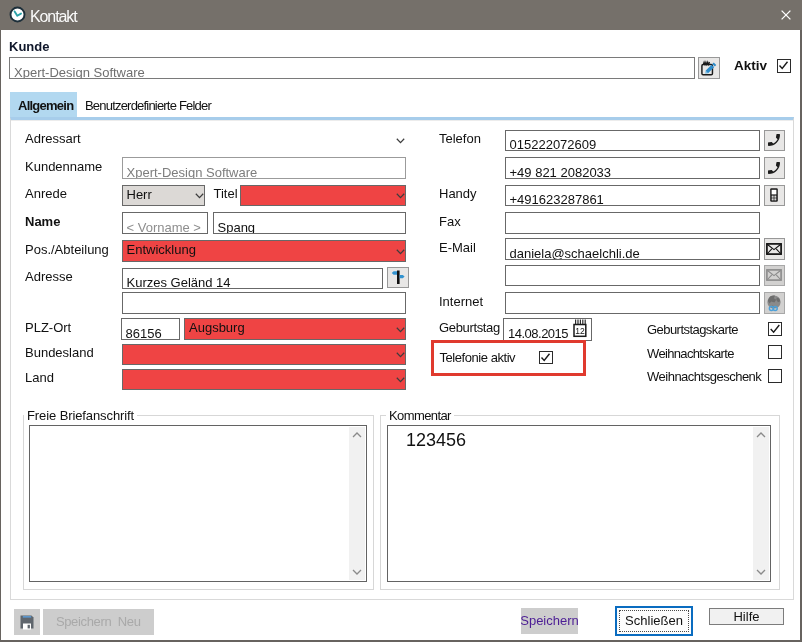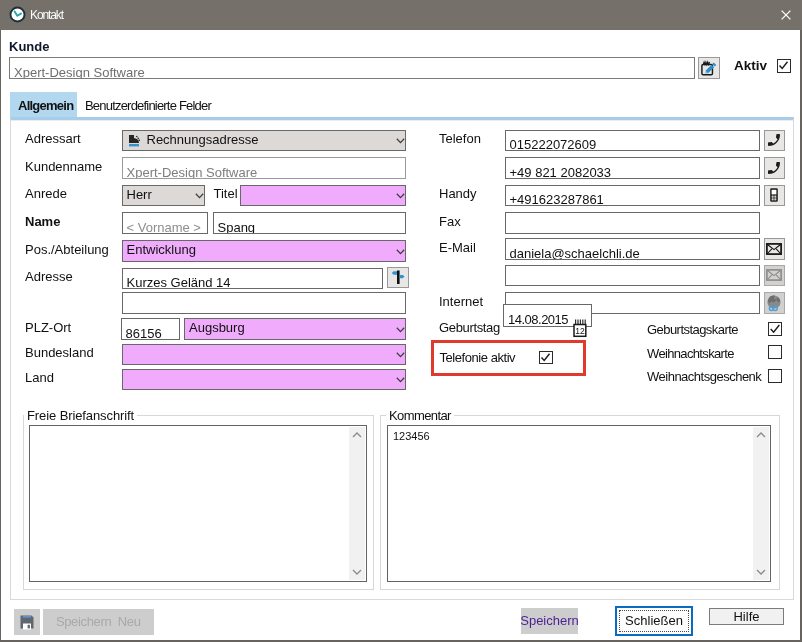--- a/index.html
+++ b/index.html
@@ -2,25 +2,25 @@
 <html><head>
 <meta charset="utf-8">
 <style>
   * { margin:0; padding:0; box-sizing:border-box; }
   html,body { width:802px; height:642px; background:#fff; overflow:hidden; }
   body { font-family:"Liberation Sans", sans-serif; font-size:13px; color:#111; }
   .dlg { position:absolute; left:0; top:0; width:802px; height:641.5px; background:#fff;
          border-left:1px solid #67635f; border-right:2px solid #67635f; border-bottom:2px solid #67635f; }
   .abs { position:absolute; }
   .tb { position:absolute; left:-1px; top:0; width:802px; height:30px; background:#75706a; }
-  .tb .title { position:absolute; left:30px; top:7.5px; color:#fbfbfb; font-size:12px; }
+  .tb .title { position:absolute; left:30px; top:7.5px; color:#fbfbfb; font-size:16px; }
   .lbl { position:absolute; white-space:nowrap; color:#111; }
   .inp { position:absolute; background:#fff; border:1px solid #686868; padding:11px 0 0 4px;
          display:flex; align-items:center; white-space:nowrap; overflow:hidden; padding-bottom:2.5px; }
-  .dd  { position:absolute; background:#f0abfc; border:1px solid #686868; padding:0 0 2.5px 4px;
+  .dd  { position:absolute; background:#ef4444; border:1px solid #686868; padding:0 0 2.5px 4px;
          display:flex; align-items:center; white-space:nowrap; }
   .ddg { background:#dcd9d6; }
   .chev { position:absolute; }
   .ibtn { position:absolute; background:#e8e7e6; border:1px solid #989898;
           display:flex; align-items:center; justify-content:center; }
   .ibtn.dis { background:#d2d1d0; border-color:#a8a8a8; }
   .cb { position:absolute; background:#fff; border:1.5px solid #2b2b2b; }
   .panel { position:absolute; left:9px; top:117px; width:784px; height:483px;
            border:1px solid #d9d9d9; border-top:3px solid #a7cdeb; background:#fff; box-shadow: inset 0 1px 0 #ececec; }
   .gbox { position:absolute; border:1px solid #d7d7d7; }
@@ -71,26 +71,20 @@
   <div class="lbl" style="left:24px;top:131px">Adressart</div>
   <div class="lbl" style="left:24px;top:158.5px">Kundenname</div>
   <div class="lbl" style="left:24px;top:186px">Anrede</div>
   <div class="lbl" style="left:24px;top:213.5px;font-weight:bold">Name</div>
   <div class="lbl" style="left:24px;top:241.5px">Pos./Abteilung</div>
   <div class="lbl" style="left:24px;top:269px">Adresse</div>
   <div class="lbl" style="left:24px;top:319.5px">PLZ-Ort</div>
   <div class="lbl" style="left:24px;top:345px">Bundesland</div>
   <div class="lbl" style="left:24px;top:370px">Land</div>
 
-  <div class="dd ddg" style="left:120.5px;top:129.5px;width:284.5px;height:21.5px">
-    <svg width="15" height="15" viewBox="0 0 15 15" style="margin-right:5px">
-      <path d="M2 3 h5 v3 l3 1 q2 1 2 4 h-10 z" fill="#262626"></path>
-      <path d="M9 4.2 l1.4 .5 M10.6 5.8 l1.2 .9 M11.8 7.6 l.9 1.2" stroke="#262626" stroke-width="1.2"></path>
-      <rect x="2" y="12" width="10" height="2.4" fill="#3393d0"></rect>
-    </svg>Rechnungsadresse</div>
   <div class="inp" style="left:120.5px;top:157px;width:284.5px;height:21.5px;color:#7d7d7d;border-color:#9b9b9b">Xpert-Design Software</div>
   <div class="dd ddg" style="left:120.5px;top:184.5px;width:83.5px;height:21.5px">Herr</div>
   <div class="lbl" style="left:212.5px;top:186px">Titel</div>
   <div class="dd" style="left:238.5px;top:184.5px;width:166.5px;height:21.5px"></div>
   <div class="inp" style="left:120.5px;top:212px;width:86px;height:21.5px;color:#8e8e8e">&lt; Vorname &gt;</div>
   <div class="inp" style="left:211.5px;top:212px;width:193.5px;height:21.5px">Spang</div>
   <div class="dd" style="left:120.5px;top:240px;width:284.5px;height:21.5px">Entwicklung</div>
   <div class="inp" style="left:120.5px;top:267.5px;width:261.5px;height:21.5px">Kurzes Geländ 14</div>
   <div class="ibtn" style="left:385.5px;top:266.5px;width:22.5px;height:21.5px">
     <svg width="16" height="16" viewBox="0 0 16 16">
@@ -112,21 +106,21 @@
   <div class="lbl" style="left:438px;top:293.5px">Internet</div>
   <div class="lbl" style="left:438px;top:319.5px;letter-spacing:-0.35px">Geburtstag</div>
 
   <div class="inp" style="left:503.5px;top:129.5px;width:255.5px;height:21.5px">015222072609</div>
   <div class="inp" style="left:503.5px;top:157px;width:255.5px;height:21.5px">+49 821 2082033</div>
   <div class="inp" style="left:503.5px;top:184.5px;width:255.5px;height:21.5px">+491623287861</div>
   <div class="inp" style="left:503.5px;top:212px;width:255.5px;height:21.5px"></div>
   <div class="inp" style="left:503.5px;top:238px;width:255.5px;height:21.5px">daniela@schaelchli.de</div>
   <div class="inp" style="left:503.5px;top:264.5px;width:255.5px;height:21.5px"></div>
   <div class="inp" style="left:503.5px;top:292px;width:255.5px;height:21.5px"></div>
-  <div class="inp" style="left:502px;top:304px;width:89px;height:23px;letter-spacing:-0.5px">14.08.2015</div>
+  <div class="inp" style="left:502px;top:318px;width:89px;height:23px;letter-spacing:-0.5px">14.08.2015</div>
 
   <svg class="abs" style="left:571.5px;top:318.5px" width="14" height="19" viewBox="0 0 14 19">
     <path d="M2.6 0.6 v4.4 M5 0.6 v4.4 M7.4 0.6 v4.4 M9.8 0.6 v4.4 M12.2 0.6 v4.4" stroke="#2c2c2c" stroke-width="1.2"></path>
     <rect x="1" y="5.5" width="11.8" height="11.8" fill="#fff" stroke="#1a1a1a" stroke-width="1.5"></rect>
     <text x="7" y="15" font-size="8.5" font-family="Liberation Sans" text-anchor="middle" fill="#111">12</text>
   </svg>
 
   <div class="ibtn" style="left:762.5px;top:129.5px;width:21.5px;height:21.5px">
     <svg width="16" height="16" viewBox="0 0 24 24">
         <path transform="translate(24,0) scale(-1,1)" d="M6.62 10.79c1.44 2.83 3.76 5.14 6.59 6.59l2.2-2.2c.27-.27.67-.36 1.02-.24 1.12.37 2.33.57 3.57.57.55 0 1 .45 1 1V20c0 .55-.45 1-1 1-9.39 0-17-7.61-17-17 0-.55.45-1 1-1h3.5c.55 0 1 .45 1 1 0 1.25.2 2.45.57 3.57.11.35.03.74-.25 1.02l-2.2 2.2z" fill="#1c1c1c"></path>
@@ -204,21 +198,21 @@
           <path d="M1 5 L5 1 L9 5" fill="none" stroke="#8a8a8a" stroke-width="1.3"></path>
         </svg>
       <svg width="10" height="6" viewBox="0 0 10 6" style="position:absolute;left:3px;bottom:5px">
           <path d="M1 1 L5 5 L9 1" fill="none" stroke="#8a8a8a" stroke-width="1.3"></path>
         </svg>
     </div>
   </div>
   <div class="gbox" style="left:379px;top:415px;width:399.5px;height:174.5px"></div>
   <div class="glab" style="left:385px;top:408px;letter-spacing:-0.6px">Kommentar</div>
   <div class="ta" style="left:386px;top:425px;width:384px;height:156.5px">
-    <div style="position:absolute;left:5px;top:4px;font-size:11px">123456</div>
+    <div style="position:absolute;left:18px;top:4px;font-size:18px">123456</div>
     <div class="sb">
       <svg width="10" height="6" viewBox="0 0 10 6" style="position:absolute;left:3px;top:5px">
           <path d="M1 5 L5 1 L9 5" fill="none" stroke="#8a8a8a" stroke-width="1.3"></path>
         </svg>
       <svg width="10" height="6" viewBox="0 0 10 6" style="position:absolute;left:3px;bottom:5px">
           <path d="M1 1 L5 5 L9 1" fill="none" stroke="#8a8a8a" stroke-width="1.3"></path>
         </svg>
     </div>
   </div>
 

